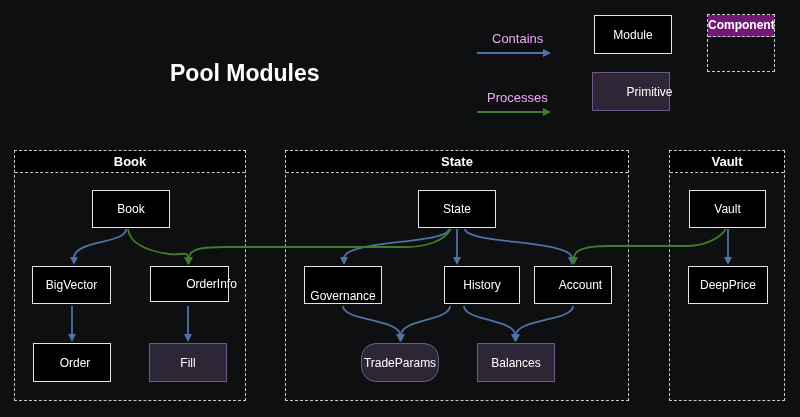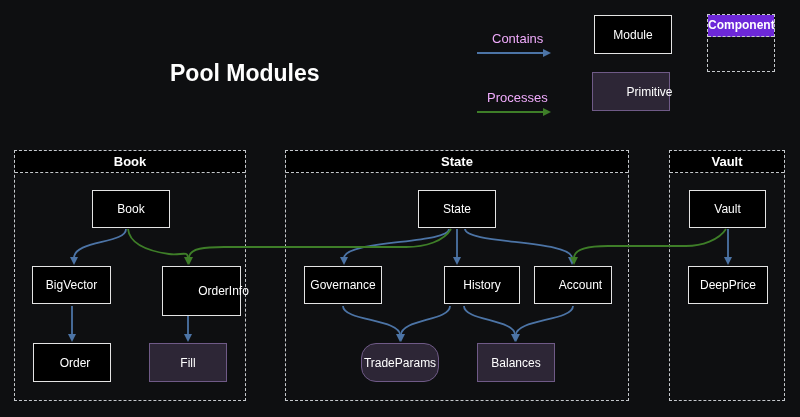--- a/index.html
+++ b/index.html
@@ -33,21 +33,21 @@
     font-size:12px;color:#fff;z-index:10;text-align:center;
   }
   .node.primitive{
     background:var(--primitive-fill);border:1.5px solid var(--primitive-border);
   }
   .node.dashedbox{
     background:transparent;border:1.5px dashed var(--container-dash);
     flex-direction:column;justify-content:flex-start;
   }
   .dashedbox .dashed-head{
-    width:100%;background:#6d28d9;border-bottom:1.5px dashed var(--container-dash);
+    width:100%;background:#701a75;border-bottom:1.5px dashed var(--container-dash);
     font-weight:bold;font-size:12px;padding:3px 0 4px 0;text-align:center;white-space:nowrap;
   }
   .container{
     position:absolute;border:1.5px dashed var(--container-dash);z-index:1;
   }
   .container-head{
     width:100%;height:22px;background:#000;
     border-bottom:1.5px dashed var(--container-dash);
     display:flex;align-items:center;justify-content:center;
     font-size:13px;font-weight:bold;color:#fff;
@@ -118,34 +118,34 @@
     <path class="edge processes" d="M451,229 C444,241 426,247 406,247 L224,247 C206,247 189,248 189,258" marker-end="url(#arrow-green)"></path>
     <path class="edge processes" d="M726,229 C719,240 702,246 686,246 L608,246 C591,246 574,248 574,258" marker-end="url(#arrow-green)"></path>
   </svg>
 
   <div class="node" style="left:92px;top:190px;width:78px;height:38px;">
     <span>Book</span>
   </div>
   <div class="node" style="left:32px;top:266px;width:79px;height:38px;">
     <span>BigVector</span>
   </div>
-  <div class="node" style="left:162px;top:266px;width:79px;height:50px;padding-left:44px;">
+  <div class="node" style="left:150px;top:266px;width:79px;height:36px;padding-left:44px;">
     <span>OrderInfo</span>
   </div>
   <div class="node" style="left:33px;top:343px;width:78px;height:39px;padding-left:6px;">
     <span>Order</span>
   </div>
   <div class="node primitive" style="left:149px;top:343px;width:78px;height:39px;">
     <span>Fill</span>
   </div>
 
   <div class="node" style="left:418px;top:190px;width:78px;height:38px;">
     <span>State</span>
   </div>
-  <div class="node" style="left:304px;top:266px;width:78px;height:38px;">
+  <div class="node" style="left:304px;top:266px;width:78px;height:38px;align-items:flex-end;">
     <span>Governance</span>
   </div>
   <div class="node" style="left:444px;top:266px;width:76px;height:38px;">
     <span>History</span>
   </div>
   <div class="node" style="left:534px;top:266px;width:78px;height:38px;padding-left:15px;">
     <span>Account</span>
   </div>
   <div class="node primitive" style="left:361px;top:343px;width:78px;height:39px;border-radius:15px;">
     <span>TradeParams</span>

